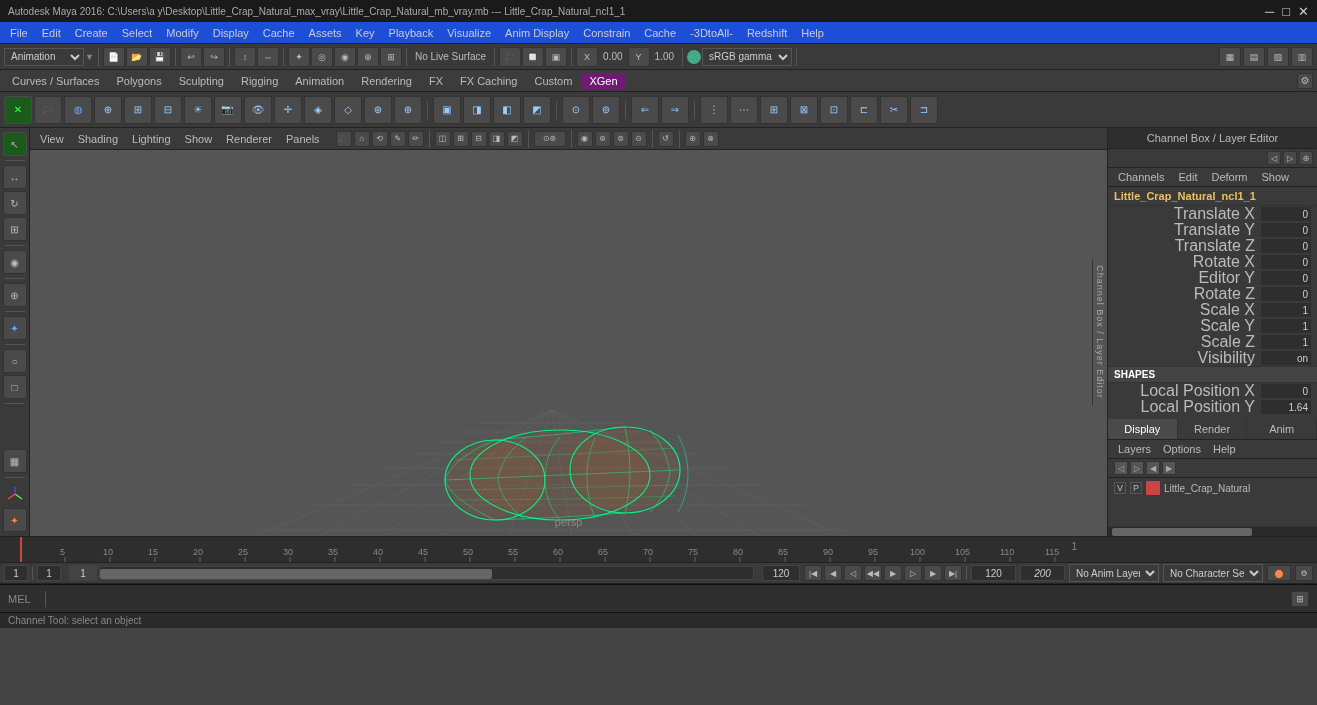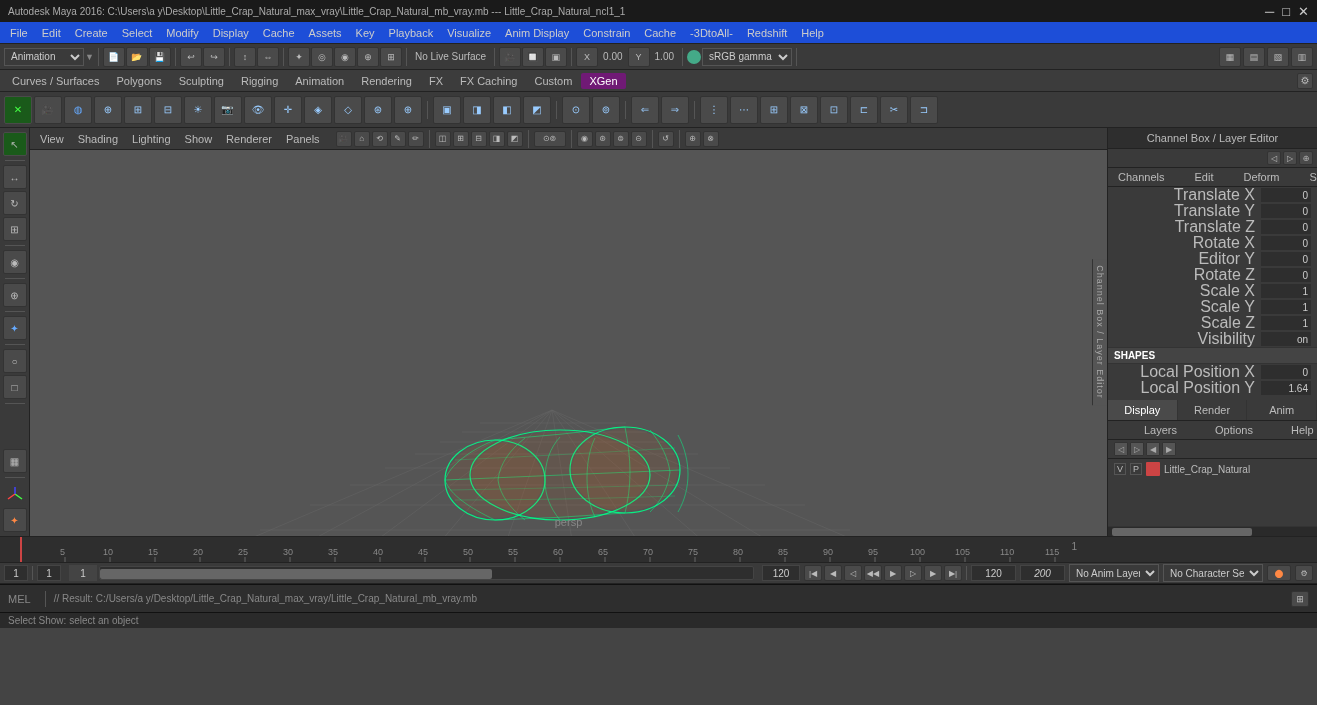--- a/index.html
+++ b/index.html
@@ -47,34 +47,34 @@
     #viewport-area { flex: 1; background: #555; position: relative; height: calc(100% - 22px); }
     
     
     #grid-canvas { position: absolute; width: 100%; height: 100%; }
     
     #viewport-label { position: absolute; bottom: 8px; left: 50%; transform: translateX(-50%); color: #888; font-size: 11px; margin-top: 13px; }
 
     
     #right-panel { width: 210px; background: #3a3a3a; border-left: 1px solid #222; display: flex; flex-direction: column; }
     #channel-box-header { background: #2e2e2e; padding: 4px 6px; border-bottom: 1px solid #222; text-align: center; font-size: 11px; color: #bbb; }
-    #ch-menu-bar { display: flex; align-items: center; gap: 22px; padding: 2px 6px; background: #3a3a3a; border-bottom: 1px solid #222; }
+    #ch-menu-bar { display: flex; align-items: center; gap: 6px; padding: 2px 6px; background: #3a3a3a; border-bottom: 1px solid #222; }
     .ch-menu { font-size: 11px; color: #bbb; cursor: pointer; padding: 1px 4px; }
     #object-name { padding: 3px 6px; color: #e8c060; font-size: 11px; font-weight: bold; border-bottom: 1px solid #333; }
     .ch-row { display: flex; align-items: center; padding: 1px 6px; height: 16px; }
     .ch-label { flex: 1; color: #bbb; font-size: 16px; text-align: right; padding-right: 6px; }
     .ch-value { width: 50px; background: #2e2e2e; color: #ccc; font-size: 10px; text-align: right; padding: 0 3px; border: none; outline: none; height: 14px; cursor: pointer; }
     .ch-section { padding: 2px 6px; background: #444; color: #fff; font-size: 10px; font-weight: bold; border-top: 1px solid #333; border-bottom: 1px solid #333; }
 
     
     #display-tabs { display: flex; border-bottom: 1px solid #222; background: #3a3a3a; }
     .disp-tab { flex: 1; padding: 4px 2px; text-align: center; font-size: 11px; color: #bbb; cursor: pointer; border-right: 1px solid #333; }
     .disp-tab.active { background: #4a4a4a; color: #fff; }
     #layer-bar { display: flex; align-items: center; gap: 4px; padding: 2px 6px; background: #3a3a3a; border-bottom: 1px solid #222; }
-    .layer-btn { font-size: 11px; color: #bbb; cursor: pointer; padding: 1px 4px; margin-left: 26px; }
+    .layer-btn { font-size: 11px; color: #bbb; cursor: pointer; padding: 1px 4px; }
     #layer-icons { display: flex; align-items: center; gap: 2px; padding: 2px 6px; border-bottom: 1px solid #222; }
     .layer-icon { width: 14px; height: 14px; background: #555; border: 1px solid #333; border-radius: 1px; cursor: pointer; display: flex; align-items: center; justify-content: center; color: #aaa; font-size: 8px; }
     #layer-list { flex: 1; background: #3a3a3a; overflow-y: auto; }
     .layer-item { display: flex; align-items: center; padding: 2px 6px; height: 20px; gap: 4px; }
     .layer-v { width: 12px; height: 12px; border: 1px solid #555; background: #3a3a3a; font-size: 9px; display: flex; align-items: center; justify-content: center; color: #bbb; cursor: pointer; }
     .layer-p { width: 12px; height: 12px; border: 1px solid #555; background: #3a3a3a; font-size: 9px; display: flex; align-items: center; justify-content: center; color: #bbb; cursor: pointer; }
     .layer-color { width: 14px; height: 14px; border-radius: 1px; }
     .layer-name { font-size: 10px; color: #bbb; }
     #scrollbar-h { height: 10px; background: #2a2a2a; border-top: 1px solid #333; position: relative; }
     #scrollbar-thumb { position: absolute; top: 1px; left: 4px; width: 140px; height: 8px; background: #666; border-radius: 2px; }
@@ -389,20 +389,21 @@
       <div class="tb-btn" style="width:14px;height:14px;font-size:8px;">⊕</div>
     </div>
 
     <div id="ch-menu-bar">
       <span class="ch-menu">Channels</span>
       <span class="ch-menu">Edit</span>
       <span class="ch-menu">Deform</span>
       <span class="ch-menu">Show</span>
     </div>
 
+    <div id="object-name">Little_Crap_Natural_ncl1_1</div>
 
     <div style="overflow-y:auto;max-height:160px;">
       <div class="ch-row">
         <span class="ch-label">Translate X</span>
         <input class="ch-value" value="0" readonly="" style="">
       </div>
       <div class="ch-row">
         <span class="ch-label">Translate Y</span>
         <input class="ch-value" value="0" readonly="" style="">
       </div>
@@ -579,17 +580,16 @@
   <select class="tb-select" style="width:100px;font-size:10px;">
     <option>No Character Set</option>
   </select>
   <div class="anim-btn" style="width:24px;color:#f84;">⬤</div>
   <div class="anim-btn">⚙</div>
 </div>
 
 <div id="status-bar">
   <span id="mel-label">MEL</span>
   <div style="width:1px;height:16px;background:#555;"></div>
-  <span id="status-text">// Result: C:/Users/a y/Desktop/Little_Crap_Natural_max_vray/Little_Crap_Natural_mb_vray.mb</span>
   <div class="tb-btn" style="margin-left:auto;width:18px;height:16px;font-size:9px;">⊞</div>
 </div>
 
-<div id="bottom-info" style="background:#2a2a2a;padding:2px 8px;font-size:10px;color:#888;border-top:1px solid #111;">Select Show: select an object</div>
+<div id="bottom-info" style="background:#2a2a2a;padding:2px 8px;font-size:10px;color:#888;border-top:1px solid #111;">Channel Tool: select an object</div>
 
 </body></html>

